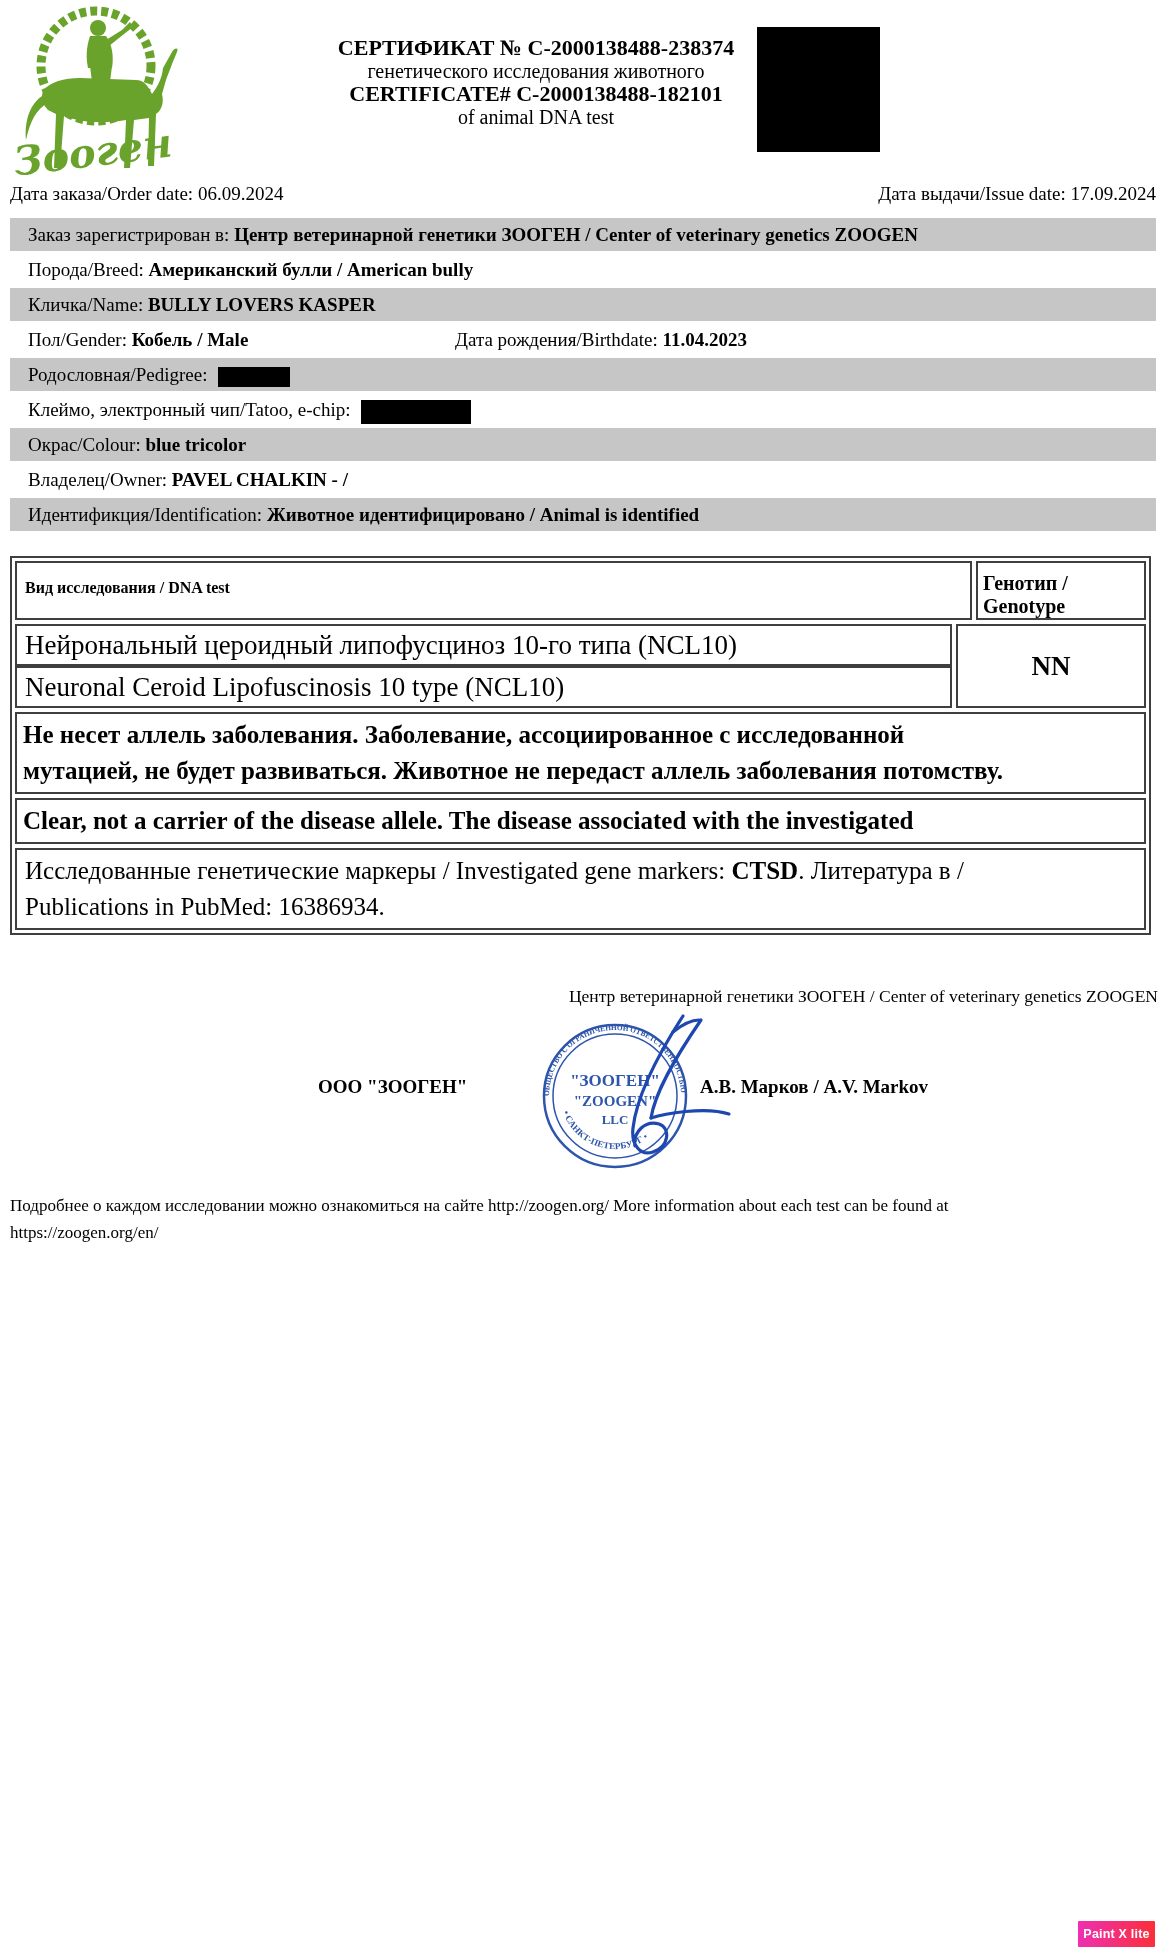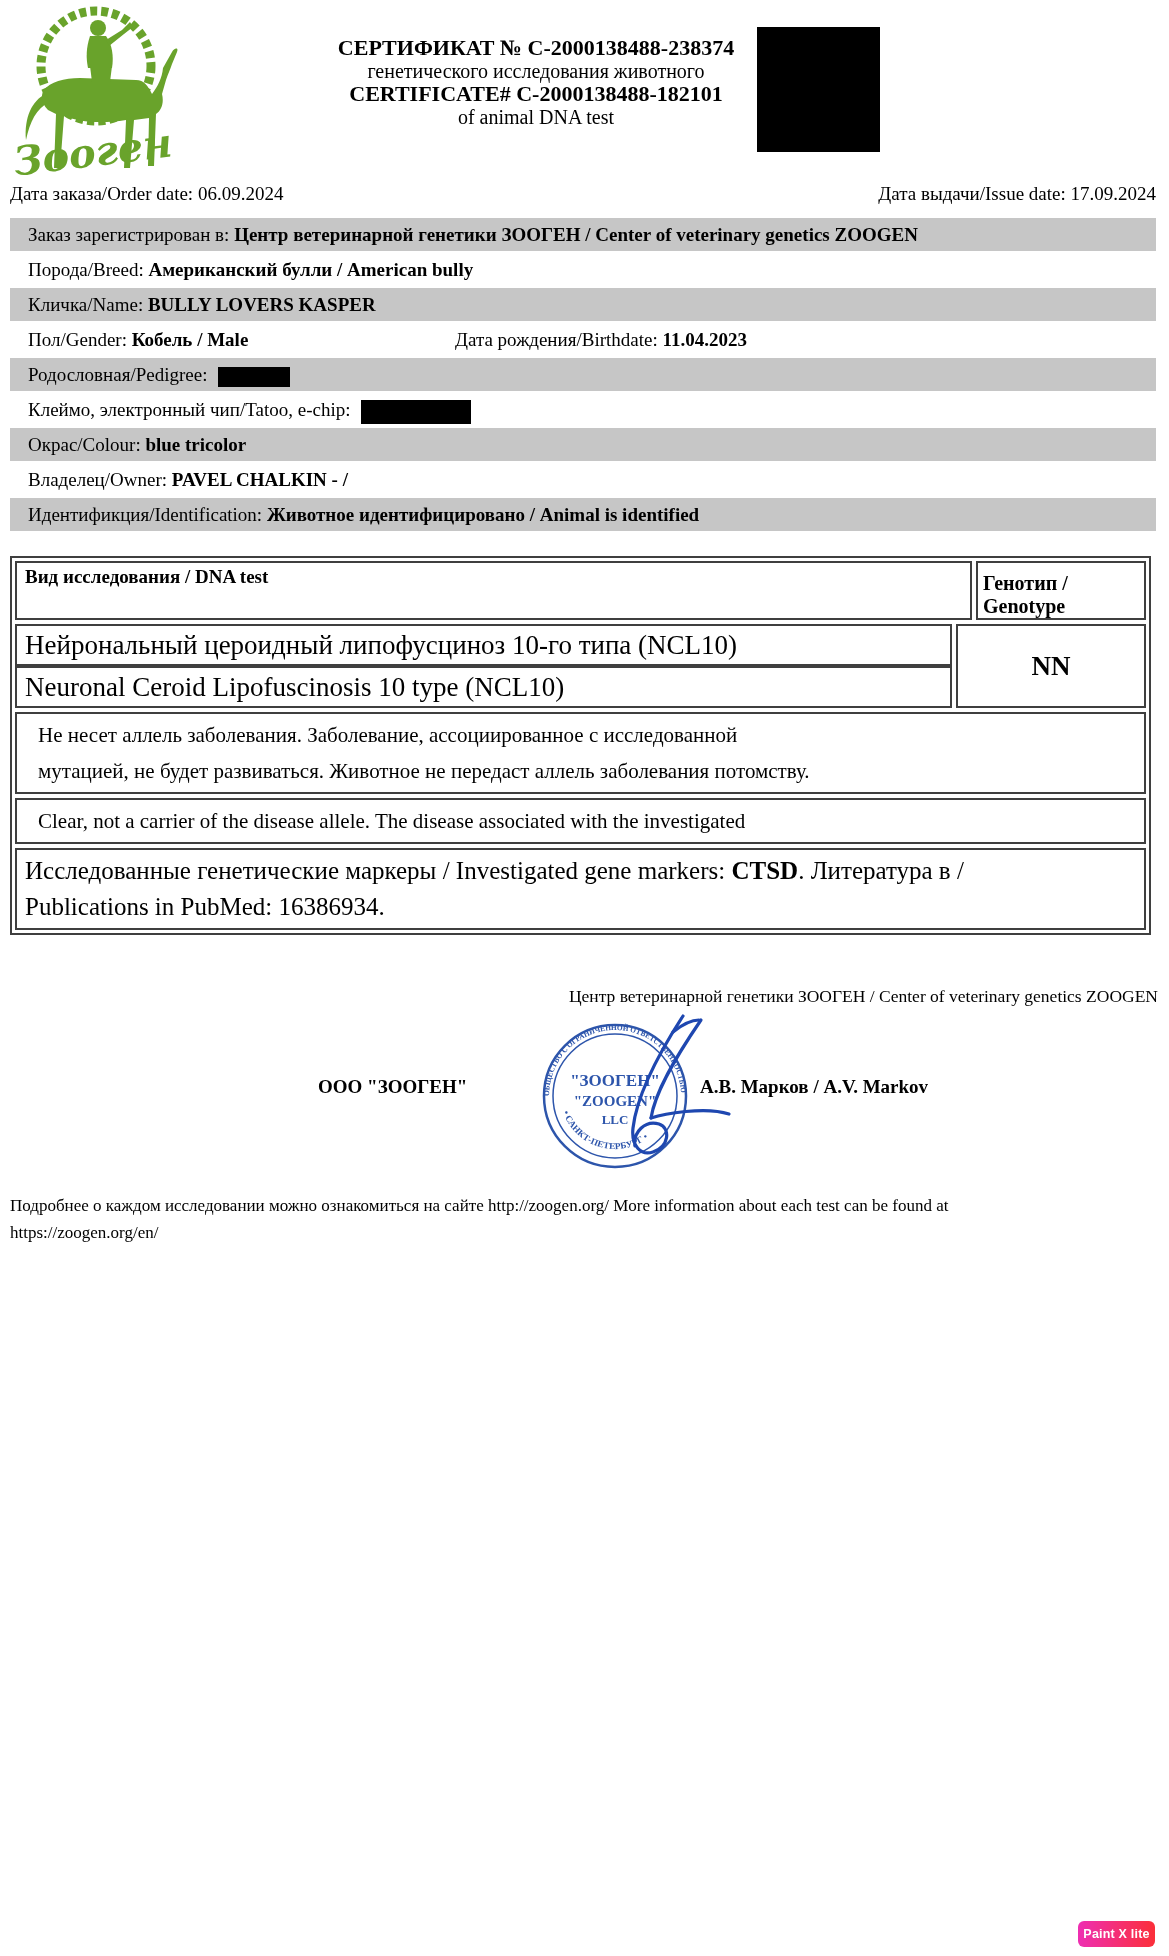--- a/index.html
+++ b/index.html
@@ -21,38 +21,38 @@
   .irow b{font-weight:bold;}
   .redact{display:inline-block;background:#000;vertical-align:middle;margin-left:6px;}
   .redact.pedigree{width:72px;height:20px;}
   .redact.chip{width:110px;height:24px;}
   .col2{position:absolute;left:445px;top:0;}
   
   .tblwrap{left:10px;top:556px;width:1141px;border:2px solid #3f3f3f;padding:3px;box-sizing:border-box;background:#fff;}
   .trow{display:flex;gap:4px;margin-bottom:4px;}
   .trow:last-child{margin-bottom:0;}
   .cell{border:2px solid #3f3f3f;box-sizing:border-box;background:#fff;}
-  .cell-testh{flex:1;font-weight:bold;font-size:19px;padding:3px 8px 3px;}
+  .cell-testh{flex:1;font-weight:bold;font-size:16px;padding:16px 8px 3px;}
   .cell-genoh{width:170px;font-weight:bold;font-size:20px;padding:9px 4px 0 5px;}
   .lcol{flex:1;display:flex;flex-direction:column;gap:0;}
   .cell-testname{font-size:27px;padding:4px 8px 3px;white-space:nowrap;}
   .cell-genov{width:190px;display:flex;align-items:center;justify-content:center;
               font-weight:bold;font-size:27px;}
-  .cell-res{padding:3px 21px;font-size:21px;font-weight:normal;line-height:36px;}
+  .cell-res{padding:3px 6px;font-size:25px;font-weight:bold;line-height:36px;}
   .cell-markers{padding:3px 8px;font-size:25px;font-weight:normal;line-height:36px;}
   .cell-markers b{font-weight:bold;margin-top:28px;}
   
   .orgline{left:10px;top:986px;width:1148px;text-align:right;font-size:17.5px;}
   .company{left:318px;top:1076px;font-size:19px;font-weight:bold;white-space:nowrap;}
   .signer{left:700px;top:1076px;font-size:19px;font-weight:bold;white-space:nowrap;}
   .stampbox{left:533px;top:1010px;width:210px;height:172px;}
   
   .footer{left:10px;top:1192px;width:1150px;font-size:17px;line-height:27px;}
   
-  .paint-badge{left:1078px;top:1921px;width:77px;height:26px;border-radius:6px;
+  .paint-badge{left:1078px;top:1921px;width:77px;height:26px;border-radius:1px;
     background:linear-gradient(90deg,#ee2fb2,#fb2f39);color:#fff;
     font-family:"Liberation Sans",sans-serif;font-weight:bold;font-size:12.5px;
     display:flex;align-items:center;justify-content:center;letter-spacing:.2px;}
 </style>
 </head>
 <body>
 
 <div class="page">
 
   <svg class="abs" style="left:6px;top:2px" width="172" height="176" viewBox="0 0 172 176">

